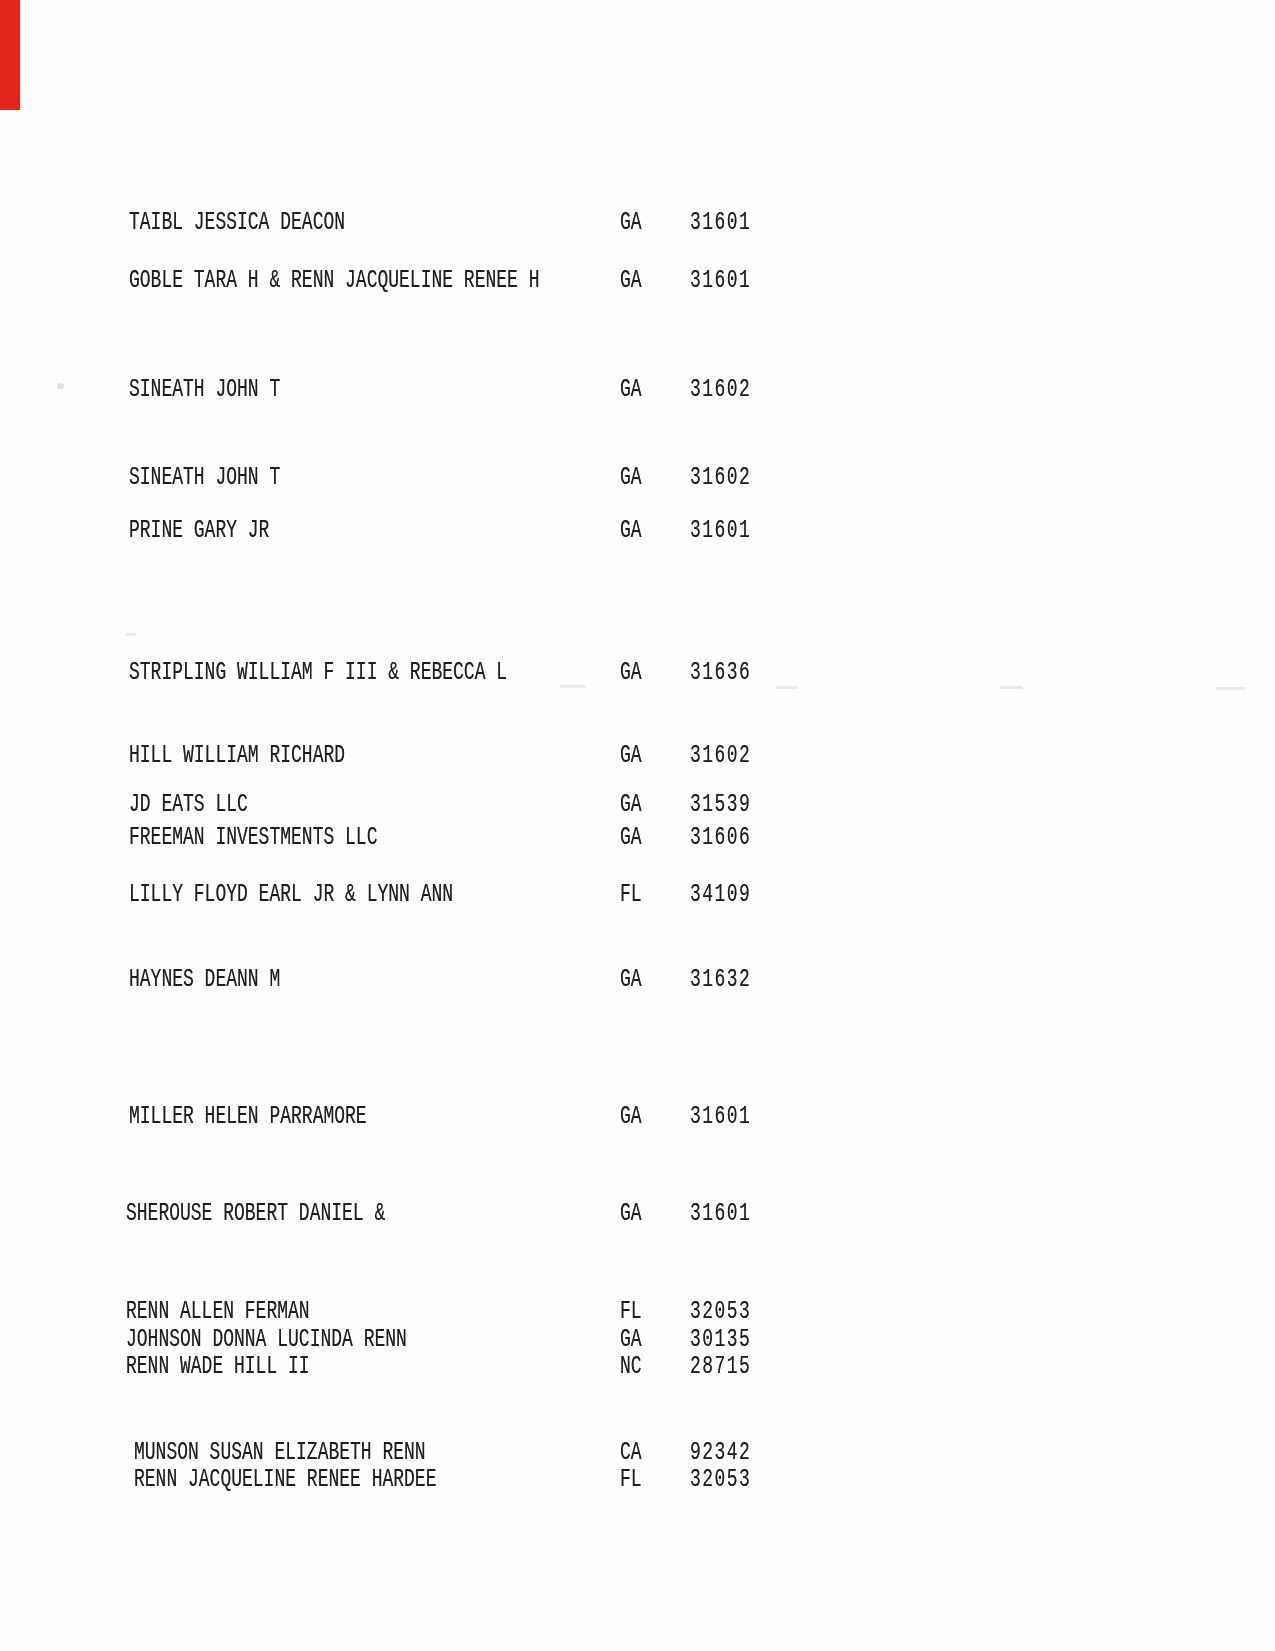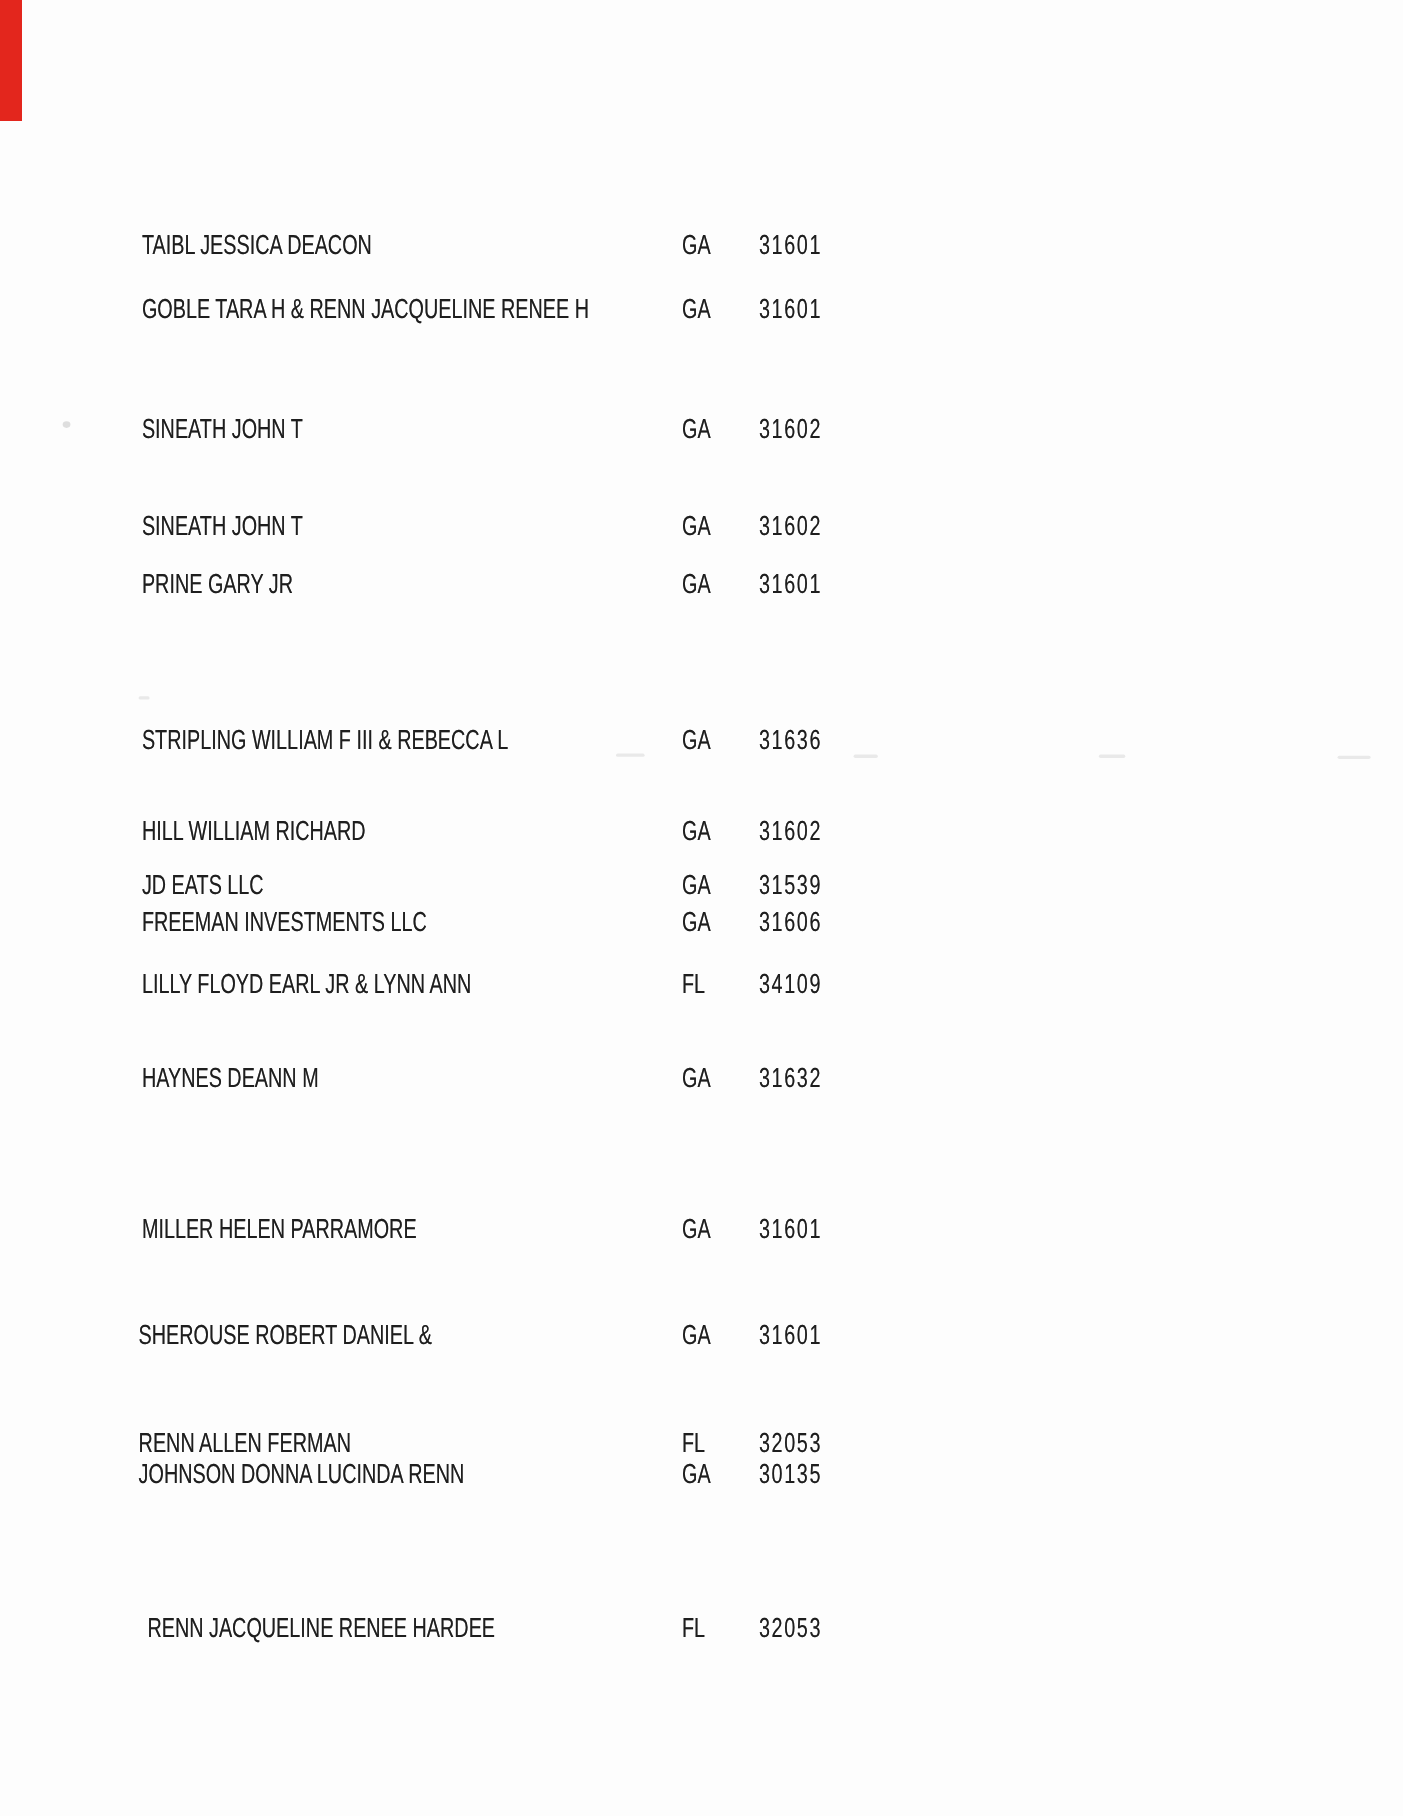--- a/index.html
+++ b/index.html
@@ -9,21 +9,21 @@
     height: 1651px;
     overflow: hidden;
     background: #fdfdfd;
   }
   .page {
     position: absolute;
     left: 0; top: 0;
     width: 1275px;
     height: 1651px;
     background: #fdfdfd;
-    font-family: Liberation Sans, sans-serif;
+    font-family: Liberation Mono, monospace;
   }
   .red-tab {
     position: absolute;
     left: 0; top: 0;
     width: 20px;
     height: 110px;
   }
   .row {
     position: absolute;
     left: 0;
@@ -150,21 +150,31 @@
     <span class="cell state">FL</span>
     <span class="cell zip">32053</span>
   </div>
 
   <div class="row g2" style="top:1326px">
     <span class="cell name">JOHNSON DONNA LUCINDA RENN</span>
     <span class="cell state">GA</span>
     <span class="cell zip">30135</span>
   </div>
 
+  <div class="row g2" style="top:1353px">
+    <span class="cell name">RENN WADE HILL II</span>
+    <span class="cell state">NC</span>
+    <span class="cell zip">28715</span>
+  </div>
 
+  <div class="row g3" style="top:1439px">
+    <span class="cell name">MUNSON SUSAN ELIZABETH RENN</span>
+    <span class="cell state">CA</span>
+    <span class="cell zip">92342</span>
+  </div>
 
   <div class="row g3" style="top:1466px">
     <span class="cell name">RENN JACQUELINE RENEE HARDEE</span>
     <span class="cell state">FL</span>
     <span class="cell zip">32053</span>
   </div>
 
 </div>
 
 </body></html>

